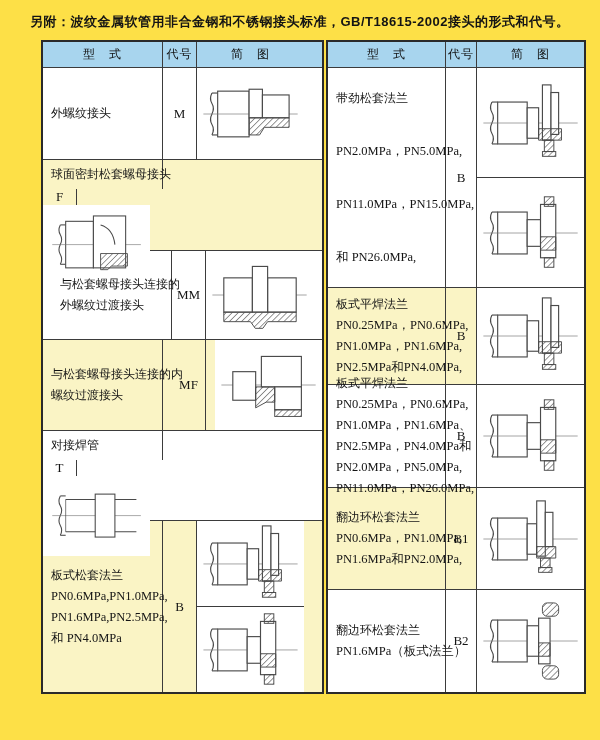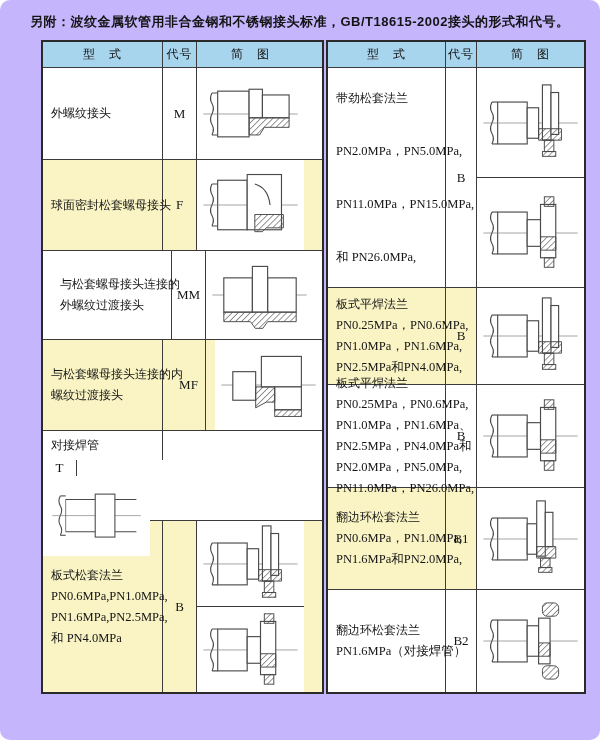--- a/index.html
+++ b/index.html
@@ -1,17 +1,17 @@
 <!DOCTYPE html>
 <html style="--header-bg: #a8d5ee; --hl-bg: #faf4c5;"><head>
 <meta charset="utf-8">
 <style>
   html,body{margin:0;padding:0;}
   body{width:600px;height:740px;background:#fdfdfd;font-family:"Liberation Sans","DejaVu Sans",sans-serif;}
-  .page{position:relative;width:600px;height:740px;background:#c4b5fd;overflow:hidden;border-radius:10px;}
+  .page{position:relative;width:600px;height:740px;background:#fde047;overflow:hidden;}
   .doc-title{position:absolute;left:30px;top:13px;font-size:13px;font-weight:bold;color:#141414;letter-spacing:0.5px;white-space:nowrap;}
   .tables{position:absolute;left:41px;top:40px;display:flex;gap:2px;}
   .tbl{border:2px solid #2a2a2a;background:#ffffff;box-sizing:content-box;}
   .hrow{display:flex;height:25px;background:var(--header-bg,#a8d5ee);}
   .hcell{display:flex;align-items:center;justify-content:center;font-size:12px;color:#111;border-right:1px solid #3b3b3b;box-sizing:border-box;letter-spacing:1px;}
   .hcell:last-child{border-right:none;}
   .row{display:flex;border-top:1px solid #3b3b3b;box-sizing:border-box;background:#fff;}
   .row.hl{background:var(--hl-bg,#faf4c5);}
   .c{box-sizing:border-box;border-right:1px solid #3b3b3b;}
   .c:last-child{border-right:none;}
@@ -58,21 +58,21 @@
                   <line x1="11" y1="64" x2="17" y2="64" stroke="#4a4a4a" stroke-width="1.2" fill="none"></line>
                   <rect x="17" y="18" width="33" height="48" stroke="#4a4a4a" stroke-width="1.2" fill="#ffffff"></rect>
                   <line x1="2" y1="42" x2="101" y2="42" stroke="#777" stroke-width="0.7"></line>
                   <rect x="50" y="16" width="14" height="30" stroke="#4a4a4a" stroke-width="1.2" fill="#ffffff"></rect>
                   <rect x="64" y="22" width="28" height="24" stroke="#4a4a4a" stroke-width="1.2" fill="#ffffff"></rect>
                   <path d="M50 46 h42 v10 h-26 l-5 8 h-11 z" stroke="#4a4a4a" stroke-width="1" fill="url(#h1)"></path>
                 </svg>
               </div>
             </div>
           </div>
-          <div class="row hl" style="height: 91px;">
+          <div class="row hl" style="height: 91px; flex-direction: column;">
             <div class="c c-type" style="width: 120px;">
               <div class="tline">球面密封松套螺母接头</div>
             </div>
             <div class="c c-code" style="width: 34px;">F</div>
             <div class="c c-diag" style="width: 107px;">
               <div class="dwrap">
                 <svg width="100" height="80" viewBox="0 0 104 84" xmlns="http://www.w3.org/2000/svg">
                   <defs>
                     <pattern id="h2" width="4.5" height="4.5" patternUnits="userSpaceOnUse" patternTransform="rotate(45)">
                       <line x1="0" y1="0" x2="0" y2="4.5" stroke="#555" stroke-width="1.3"></line>
@@ -361,21 +361,21 @@
                   <path d="M58 50 h20 v12 h-20 z" stroke="#4a4a4a" stroke-width="1" fill="url(#h12)"></path>
                   <rect x="62" y="62" width="10" height="10" stroke="#4a4a4a" stroke-width="1" fill="url(#h12)"></rect>
                   <rect x="60" y="72" width="14" height="5" stroke="#4a4a4a" stroke-width="1" fill="url(#h12)"></rect>
                 </svg>
               </div>
             </div>
           </div>
           <div class="row" style="height: 103px;">
             <div class="c c-type" style="width: 118px;">
               <div class="tline">翻边环松套法兰</div>
-              <div class="tline pn">PN1.6MPa（对接焊管）</div>
+              <div class="tline pn">PN1.6MPa（板式法兰）</div>
             </div>
             <div class="c c-code" style="width: 31px;">B2</div>
             <div class="c c-diag" style="width: 107px;">
               <div class="dwrap">
                 <svg width="100" height="80" viewBox="0 0 104 84" xmlns="http://www.w3.org/2000/svg">
                   <defs>
                     <pattern id="h13" width="4.5" height="4.5" patternUnits="userSpaceOnUse" patternTransform="rotate(45)">
                       <line x1="0" y1="0" x2="0" y2="4.5" stroke="#555" stroke-width="1.3"></line>
                     </pattern>
                   </defs>

